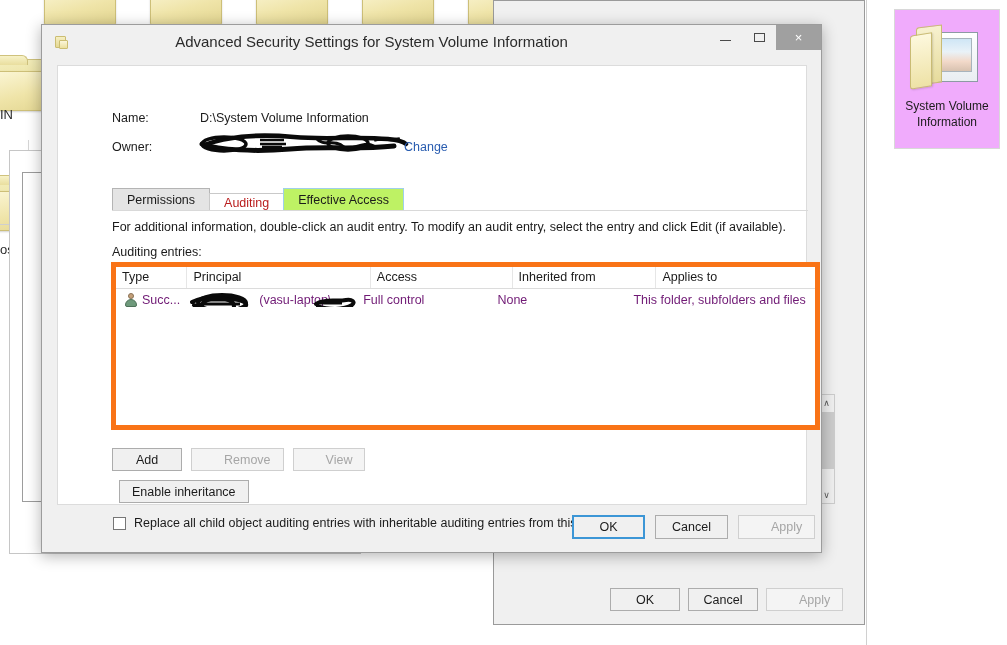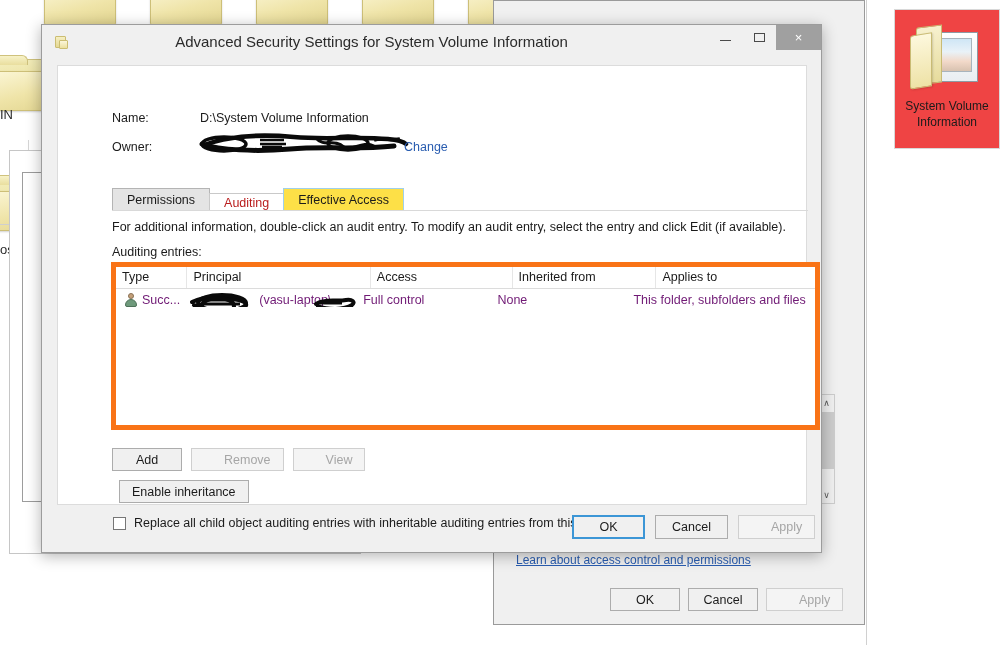--- a/index.html
+++ b/index.html
@@ -43,21 +43,21 @@
     border: 1px solid #cdbf78;
     border-radius: 2px 6px 3px 3px;
     box-shadow: 0 1px 2px rgba(0,0,0,.18);
   }
 
   
   .desk-item {
     position: absolute;
     width: 106px; height: 140px;
     border: 1px solid #d8d8d8;
-    background: #ef4444;
+    background: #f0abfc;
     text-align: center;
   }
   .open-folder {
     position: relative;
     width: 74px; height: 66px;
     margin: 14px auto 8px auto;
   }
   .open-folder .of-doc {
     position: absolute; left: 22px; top: 8px;
     width: 46px; height: 50px;
@@ -271,21 +271,21 @@
     margin-right: -1px;
     background: #e4e4e4;
   }
   .tab.active {
     background: #ffffff;
     border-color: #c9c9c9;
     height: 18px;
     color: #b91c1c;
   }
   .tab.hover {
-    background: #fde047;
+    background: #bef264;
     border-color: #9fd0ea;
   }
   .tabline {
     position: absolute;
     left: 54px; top: 144px;
     width: 696px; height: 1px;
     background: #d9d9d9;
   }
 
   .info-text {
@@ -463,21 +463,20 @@
   <div class="bg-listbox"></div>
   <div class="bg-close-btn">✕</div>
   <div class="bg-vline"></div>
 
   <div class="bg-scrollbar">
     <div class="arrow">∧</div>
     <div class="thumb"></div>
     <div class="arrow" style="position:absolute;left:0;bottom:0;">∨</div>
   </div>
 
-  <a class="bg-link" href="#">Learn about access control and permissions</a>
 
   <div class="bg-btnrow">
     <button class="btn">OK</button>
     <button class="btn">Cancel</button>
     <button class="btn disabled">Apply</button>
   </div>
 
   <div class="dialog">
 
     <div class="titlebar">

